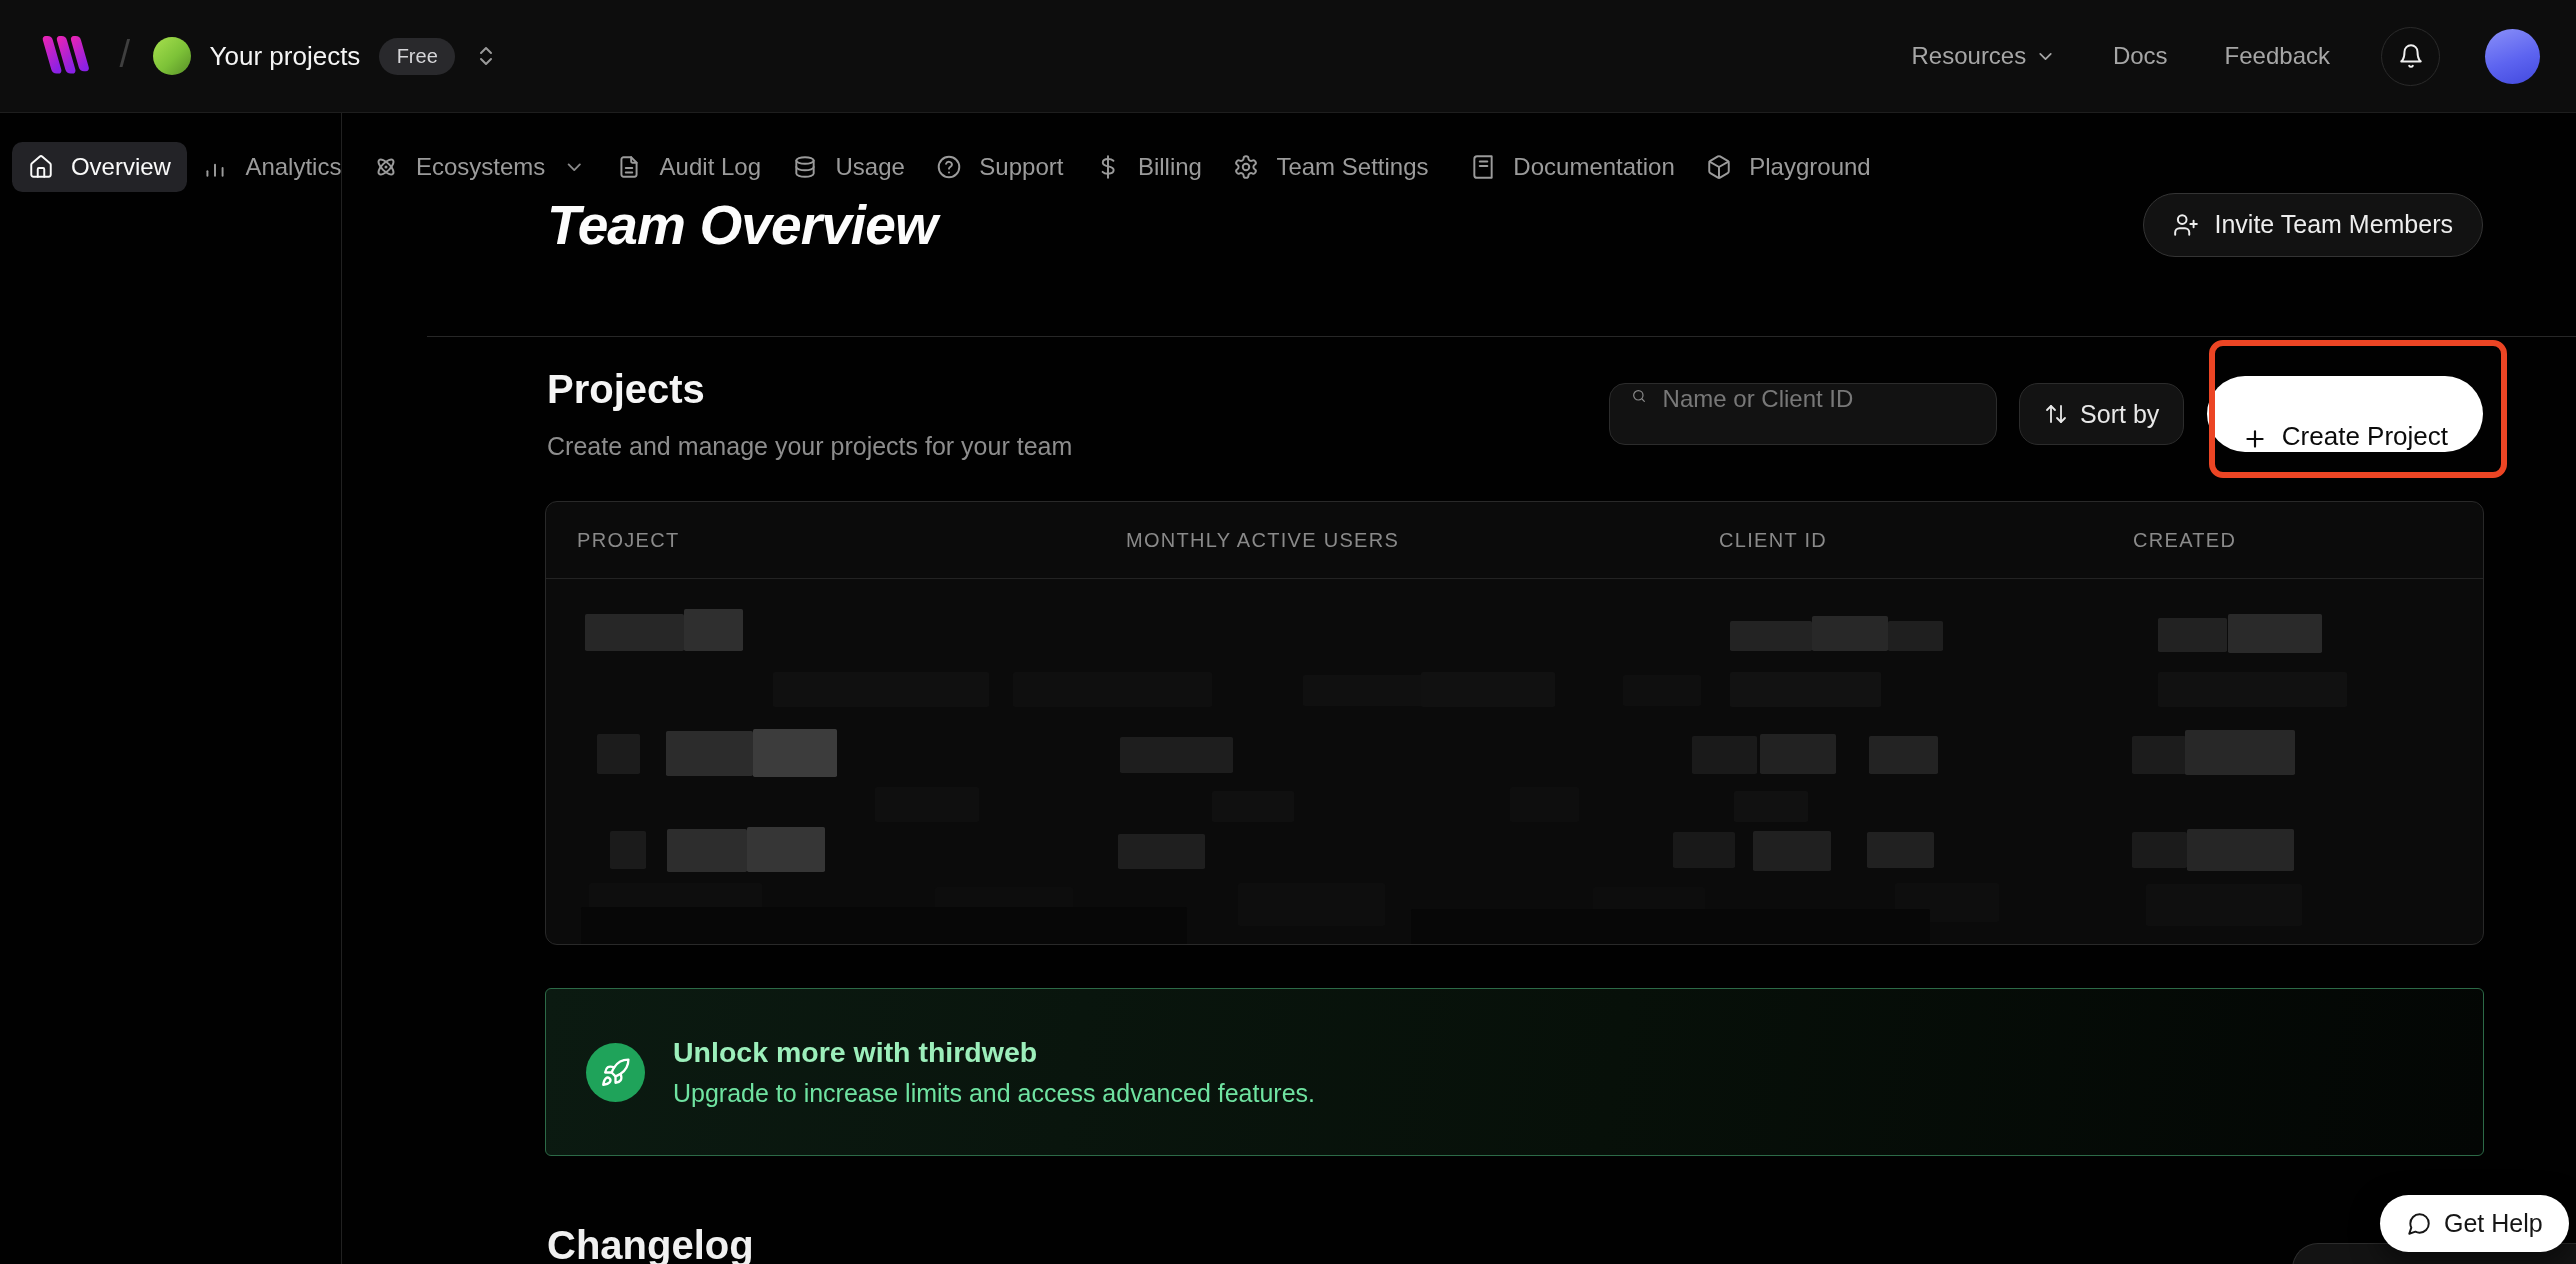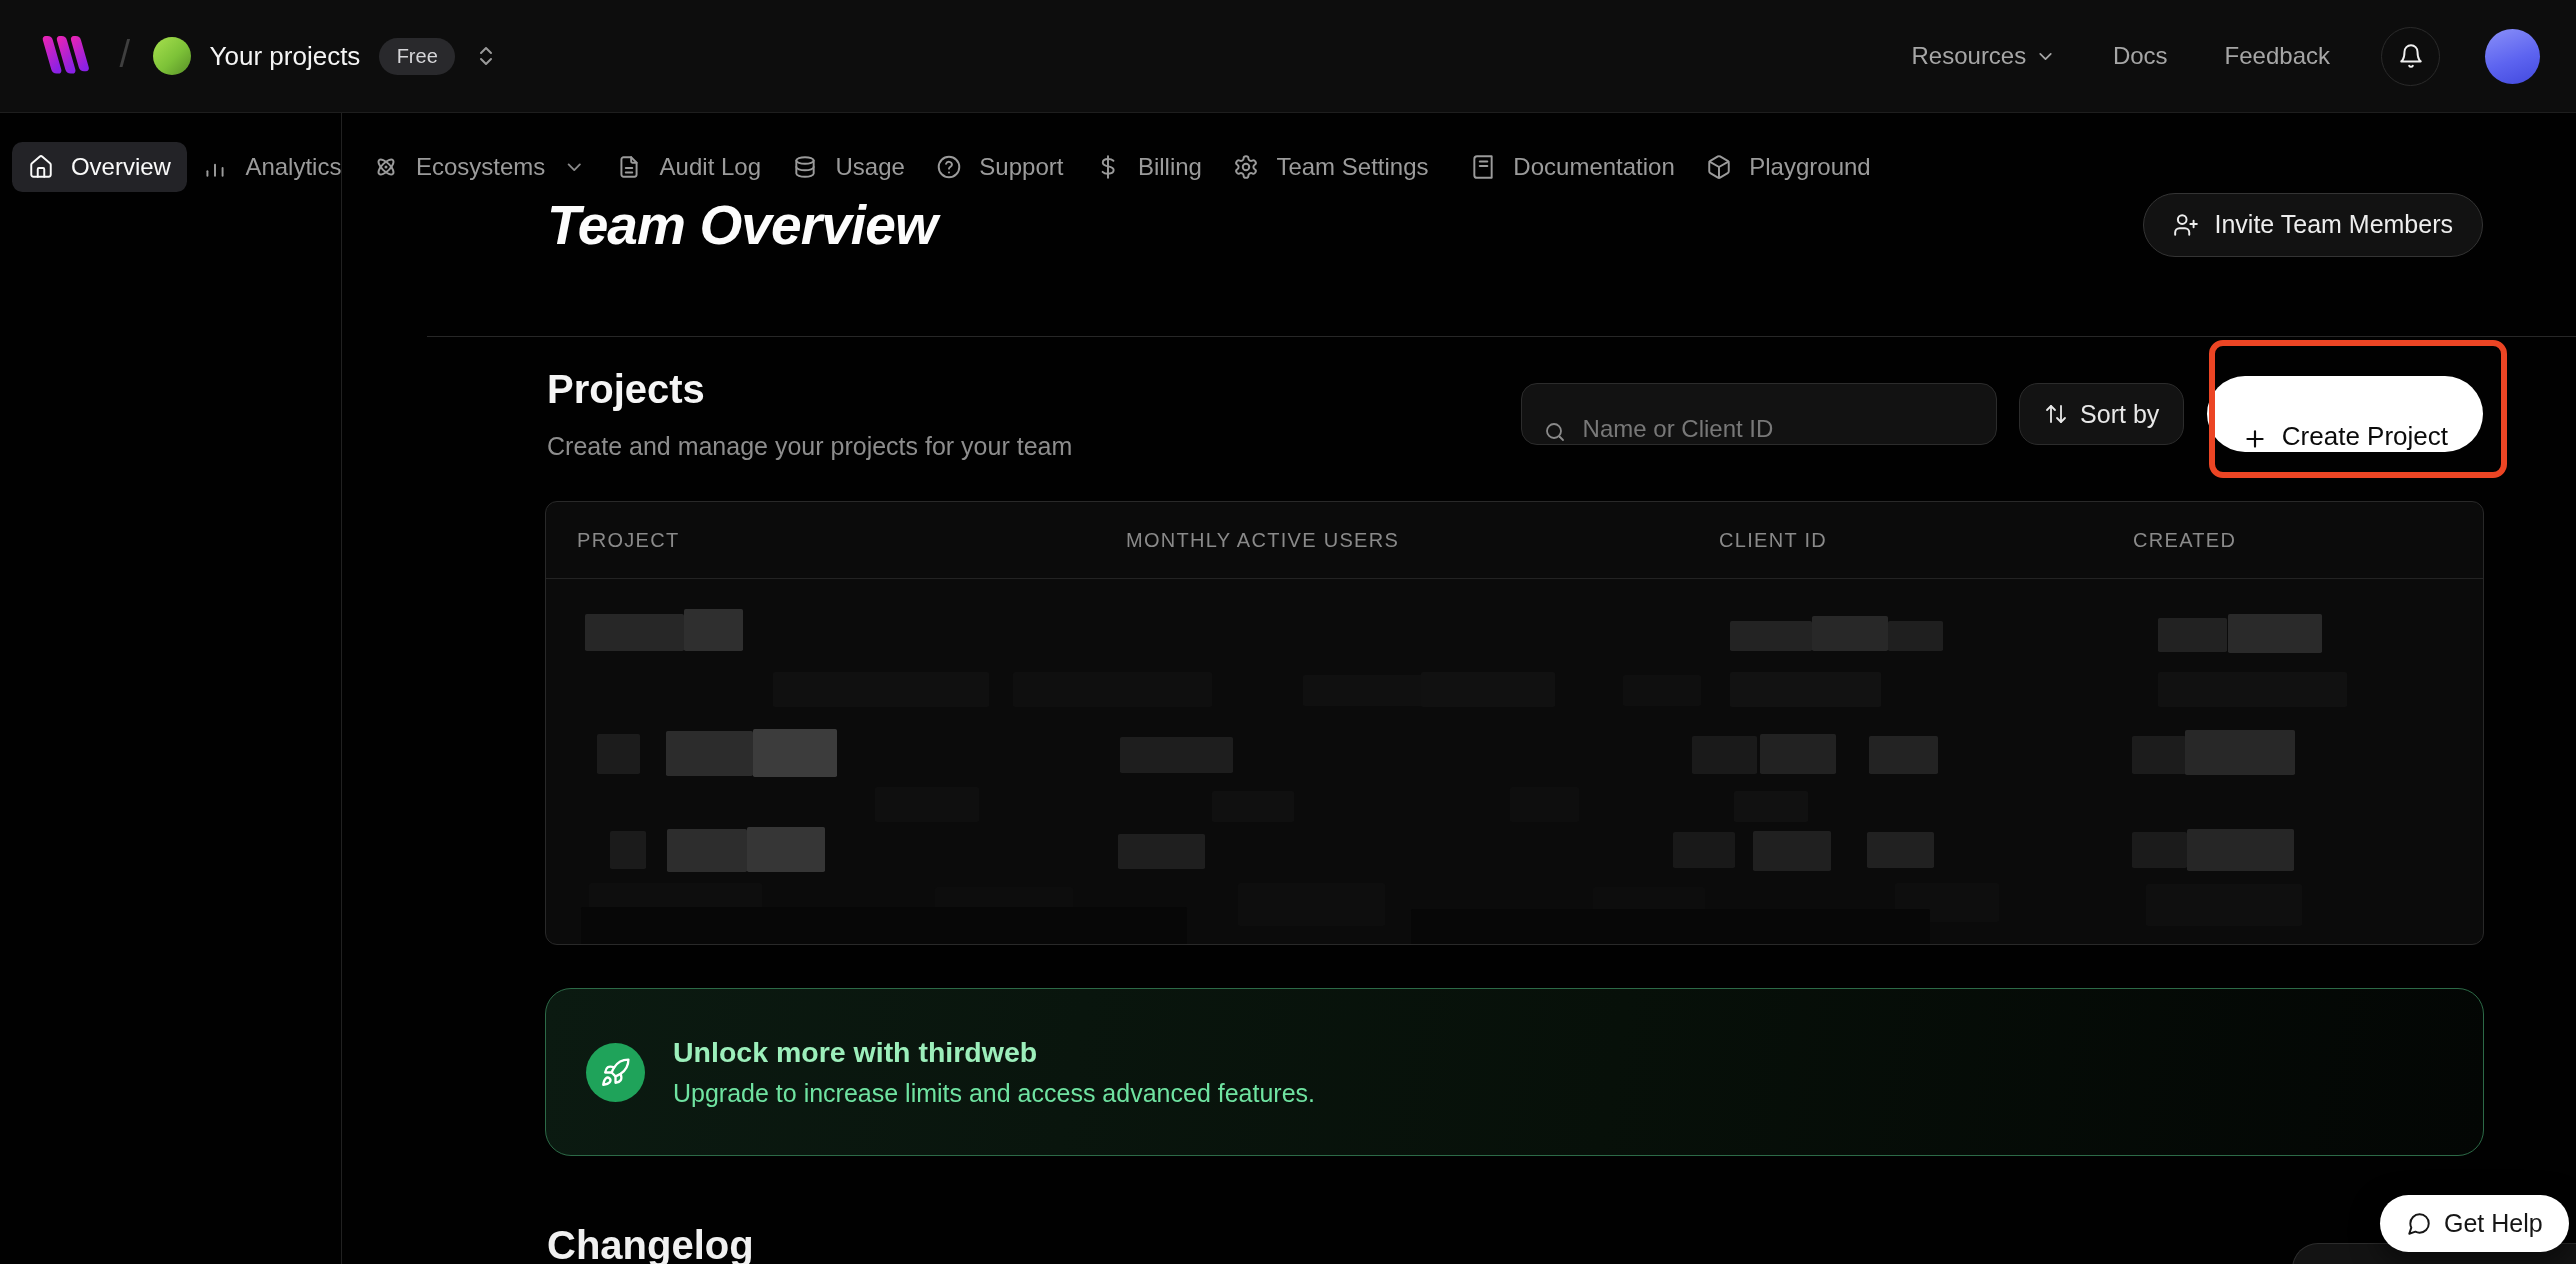--- a/index.html
+++ b/index.html
@@ -43,42 +43,42 @@
   .page-title{font-size:55px;font-weight:700;color:#fcfcfc;letter-spacing:-0.9px;margin:0;font-style:italic;}
   .invite-btn{display:flex;align-items:center;gap:15.6px;height:64px;padding:0 29px;border-radius:864px;
               background:#121212;border:0.9px solid #343434;color:#ededed;font-size:25px;cursor:pointer;}
   .hdiv{position:absolute;top:223px;left:0;right:0;height:0.9px;background:#272727;}
 
   .projects-row{position:absolute;top:254px;left:120px;right:93px;display:flex;
                 justify-content:space-between;align-items:center;}
   .proj-heading{font-size:40px;font-weight:700;color:#f5f5f5;margin:0 0 20px;}
   .proj-sub{font-size:25px;color:#8d8d8d;margin:0;}
   .controls{display:flex;align-items:center;gap:22.5px;}
-  .search-box{display:flex;align-items:flex-end;gap:14px;width:476px;height:62px;border-radius:16px;
+  .search-box{display:flex;align-items:flex-start;gap:14px;width:388px;height:62px;border-radius:16px;
               background:#121212;border:0.9px solid #2c2c2c;padding:0 21px;box-sizing:border-box;color:#8a8a8a;}
   .search-box input{flex:1;background:transparent;border:none;outline:none;color:#dddddd;font-size:24px;
                     font-family:"Liberation Sans",sans-serif;}
   .search-box input::placeholder{color:#787878;}
   .sort-btn{display:flex;align-items:center;gap:12px;height:62px;padding:0 24px;border-radius:19px;
             background:#131313;border:0.9px solid #2c2c2c;color:#e8e8e8;font-size:25px;cursor:pointer;}
   .create-btn{display:flex;align-items:flex-end;gap:14px;height:76px;padding:0 35px;border-radius:864px;
               background:#ffffff;border:none;color:#0b0b0b;font-size:26px;font-weight:500;cursor:pointer;}
   .annotation{position:absolute;left:1782px;top:227px;width:298px;height:138px;border:6px solid #ec4524;
               border-radius:14px;pointer-events:none;box-sizing:border-box;}
 
   
   .ptable{position:absolute;left:118px;top:388px;width:1939px;height:444px;background:#0b0b0b;
           border:0.9px solid #292929;border-radius:12px;box-sizing:border-box;overflow:hidden;}
   .thead{position:relative;height:76px;border-bottom:0.9px solid #232323;}
   .th{position:absolute;top:50%;transform:translateY(-50%);font-size:20px;color:#8a8a8a;letter-spacing:1.3px;}
   .redact{position:absolute;border-radius:1.7px;}
 
   
   .banner{position:absolute;left:118px;top:875px;width:1939px;height:168px;border:0.9px solid #2c6a47;
-          border-radius:26px;background:linear-gradient(100deg,#0b1a11 0%,#071009 55%,#030604 100%);
+          border-radius:6px;background:linear-gradient(100deg,#0b1a11 0%,#071009 55%,#030604 100%);
           display:flex;align-items:center;gap:28px;padding:0 40px;box-sizing:border-box;cursor:pointer;}
   .rocket-circle{width:59px;height:59px;border-radius:50%;background:#1fa35a;display:flex;
                  align-items:center;justify-content:center;color:#fff;flex:none;}
   .banner-title{font-size:28.5px;font-weight:600;color:#9cefbb;margin:0 0 10.4px;}
   .banner-sub{font-size:25px;color:#6fe3a1;margin:0;}
 
   .changelog{position:absolute;left:120px;top:1110px;font-size:40px;font-weight:700;color:#f0f0f0;margin:0;}
 
   
   .gethelp{position:absolute;left:2380px;top:1195px;height:57px;padding:0 26px;border-radius:864px;

